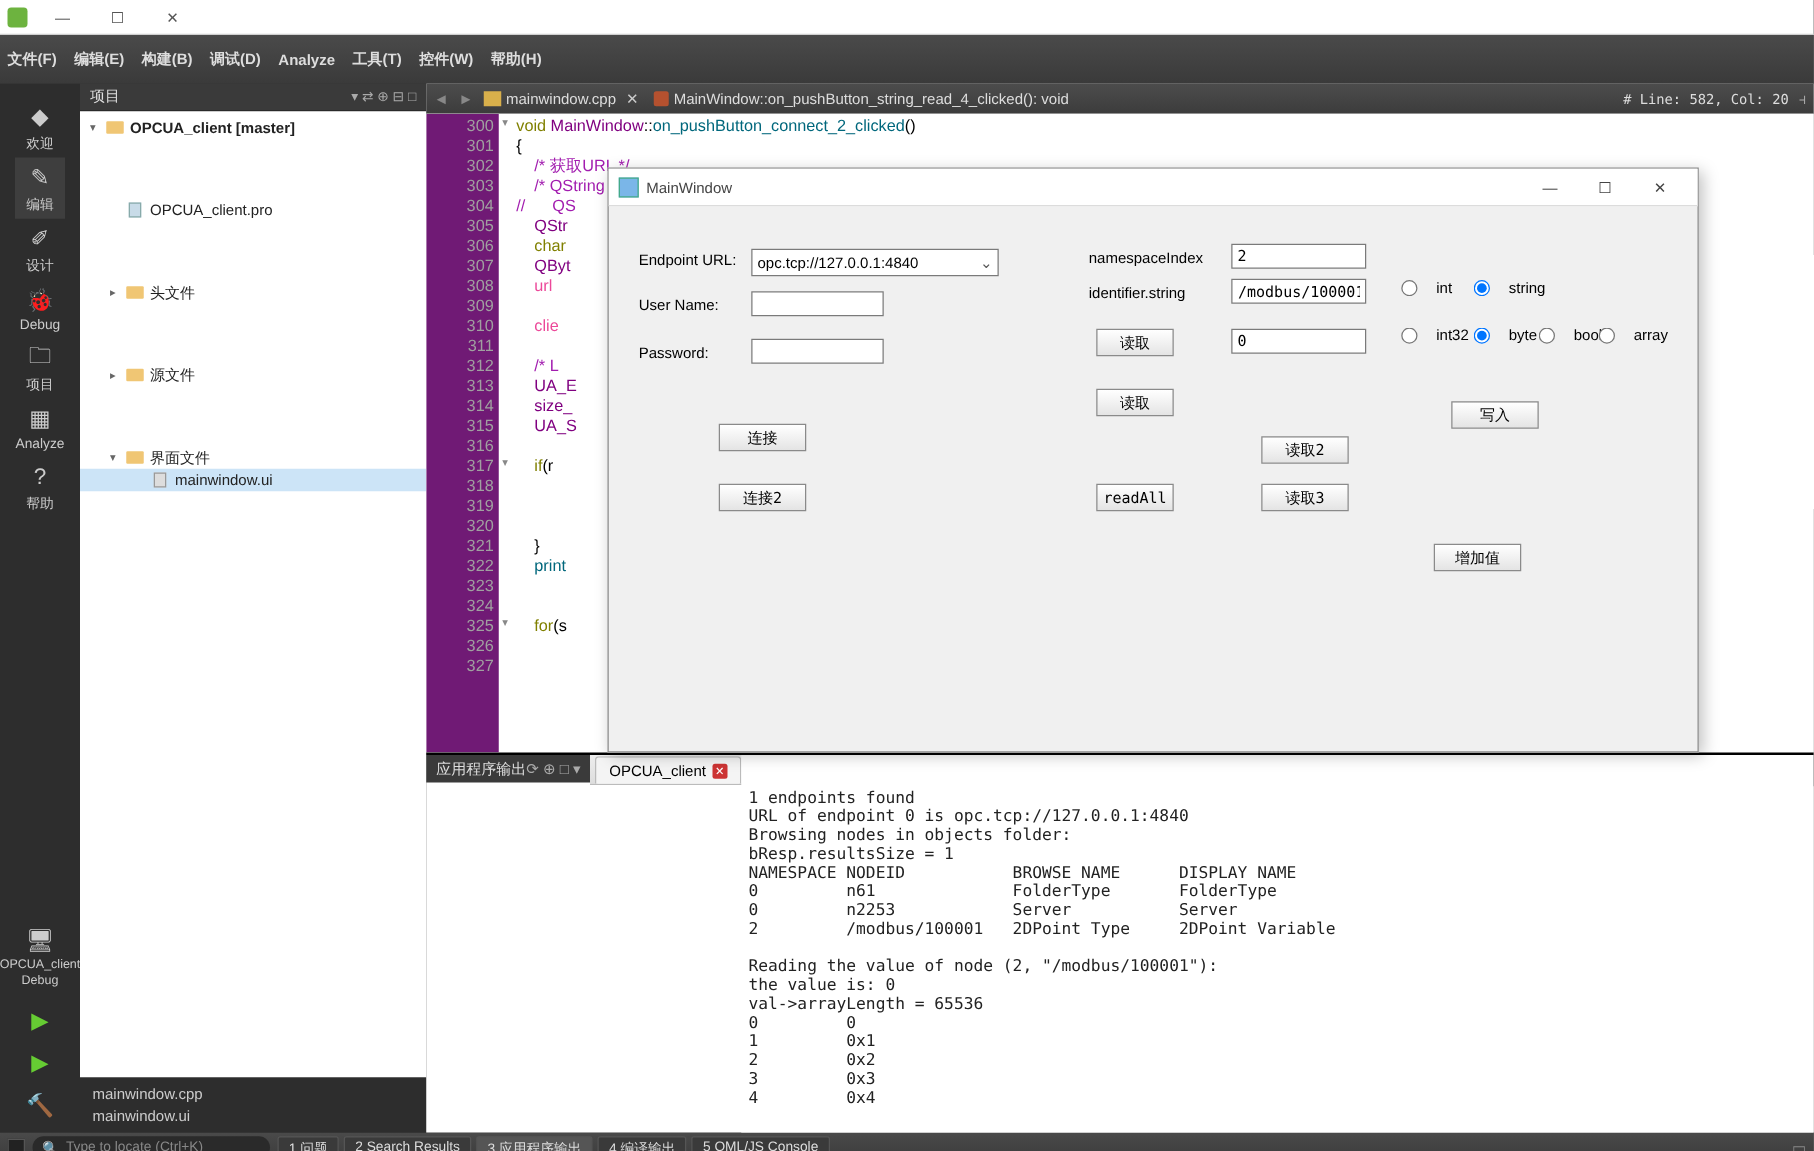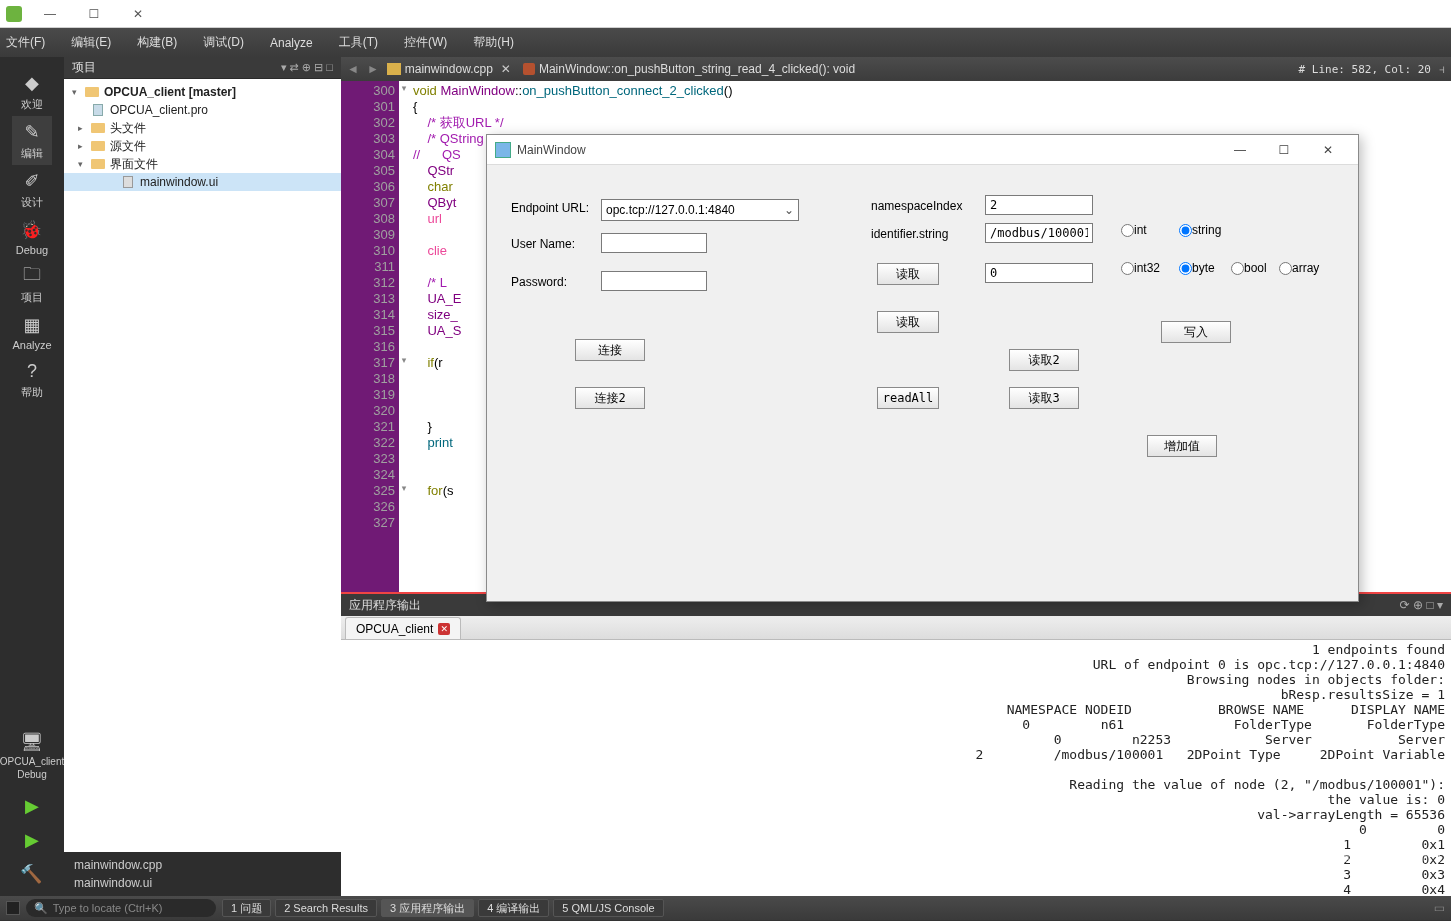--- a/index.html
+++ b/index.html
@@ -2,35 +2,35 @@
 <html><head>
 <meta charset="utf-8">
 <style>
 * { margin: 0; padding: 0; box-sizing: border-box; font-family: "Segoe UI", Tahoma, sans-serif; }
 body { width: 1451px; height: 921px; background: #333; overflow: hidden; position: relative; font-size: 12px; }
 .titlebar { height: 28px; background: #fff; display: flex; align-items: center; padding: 0 6px; border-bottom: 1px solid #d0d0d0; }
 .titlebar .qt-icon { width: 16px; height: 16px; background: #6db33f; border-radius: 3px; margin-right: 6px; }
 .titlebar .title { flex: 1; color: #777; font-size: 12px; }
 .win-btns { display: flex; }
 .win-btn { width: 44px; height: 28px; display: flex; align-items: center; justify-content: center; color: #555; }
-.menubar { height: 29px; background: linear-gradient(#4a4a4a,#3a3a3a); display: flex; align-items: center; padding: 0 6px; color: #ddd; font-size: 12px; gap: 26px; }
+.menubar { height: 39px; background: linear-gradient(#4a4a4a,#3a3a3a); display: flex; align-items: center; padding: 0 6px; color: #ddd; font-size: 12px; gap: 14px; font-weight: bold; }
 .menubar span { cursor: default; }
 .main { display: flex; height: 839px; }
 .left-rail { width: 64px; background: #2d2d2d; display: flex; flex-direction: column; align-items: center; padding-top: 10px; gap: 14px; color: #ccc; font-size: 11px; }
 .rail-item { display: flex; flex-direction: column; align-items: center; gap: 2px; width: 100%; padding: 4px 0; }
 .rail-item.active { background: #3e3e3e; }
 .rail-icon { width: 30px; height: 24px; display: flex; align-items: center; justify-content: center; font-size: 18px; }
 .left-rail-bottom { margin-top: auto; display: flex; flex-direction: column; align-items: center; gap: 10px; padding-bottom: 10px; }
 .side-panel { width: 277px; background: #3a3a3a; display: flex; flex-direction: column; }
 .panel-header { height: 22px; background: #3a3a3a; display: flex; align-items: center; padding: 0 8px; color: #ddd; font-size: 12px; border-bottom: 1px solid #2a2a2a; }
 .panel-header .tools { margin-left: auto; display: flex; gap: 4px; color: #aaa; font-size: 11px; }
 .tree { background: #fff; flex: 1; padding: 4px 0; color: #222; font-size: 12px; overflow: auto; }
 .tree-row { display: flex; align-items: center; height: 18px; padding-left: 4px; }
 .tree-row.sel { background: #cce4f7; }
-.indent0 { padding-left: 8px; } .indent1 { padding-left: 14px; } .indent2 { padding-left: 44px; }
+.indent0 { padding-left: 8px; } .indent1 { padding-left: 24px; margin-top: 48px; } .indent2 { padding-left: 44px; }
 .tree-exp { width: 12px; color: #666; font-size: 9px; }
 .tree-icon { width: 16px; height: 14px; margin-right: 4px; display: flex; align-items: center; justify-content: center; }
 .folder-ico { width: 14px; height: 10px; background: #f0c674; border-radius: 1px; }
 .file-ico { width: 10px; height: 12px; background: #c8dbe8; border: 1px solid #8aa; }
 .ui-ico { width: 10px; height: 12px; background: #ddd; border: 1px solid #999; }
 .tree-label { flex: 1; }
 .bold { font-weight: 600; }
 .open-files { background: #3a3a3a; }
 .open-files .list { background: #2d2d2d; color: #ccc; font-size: 12px; padding: 4px 0; }
 .open-files .row { height: 18px; padding-left: 10px; display: flex; align-items: center; }
@@ -43,46 +43,46 @@
 .toolbar2 .spacer { flex: 1; }
 .toolbar2 .linecol { color: #ddd; font-family: "Consolas", monospace; font-size: 11px; }
 .toolbar2 .x { color: #ccc; }
 .editor { flex: 1; background: #fff; display: flex; font-family: Consolas, monospace; font-size: 13px; overflow: hidden; }
 .gutter { width: 58px; background: #701a75; text-align: right; color: #a0a0a0; padding: 2px 4px 0 0; line-height: 16px; user-select: none; }
 .gutter .ln { height: 16px; }
 .fold-col { width: 10px; padding-top: 2px; }
 .fold-col .mk { height: 16px; font-size: 9px; color: #888; text-align: center; }
 .code { flex: 1; padding: 2px 0 0 4px; line-height: 16px; white-space: pre; overflow: hidden; }
 .kw { color: #808000; } .type { color: #800080; } .cmt { color: #a21caf; } .fn { color: #00677c; } .id { color: #ec4899; }
-.output-pane { height: 304px; display: flex; flex-direction: column; border-top: 2px solid #ef4444; text-align: right; }
+.output-pane { height: 304px; display: flex; flex-direction: row; border-top: 2px solid #000000; }
 .out-title { height: 22px; background: #3a3a3a; color: #ddd; display: flex; align-items: center; padding: 0 8px; font-size: 12px; }
 .out-title .tools { margin-left: auto; display: flex; gap: 4px; color: #aaa; }
 .out-tabs { height: 24px; background: linear-gradient(#eee,#ddd); border-bottom: 1px solid #bbb; display: flex; align-items: flex-end; padding-left: 4px; }
 .out-tab { height: 22px; padding: 2px 10px; background: #f4f4f4; border: 1px solid #bbb; border-bottom: none; border-radius: 3px 3px 0 0; display: flex; align-items: center; gap: 5px; font-size: 12px; }
 .out-tab .close-x { width: 12px; height: 12px; background: #c33; color: #fff; font-size: 9px; display: flex; align-items: center; justify-content: center; border-radius: 2px; }
-.out-text { flex: 1; background: #fff; color: #222; font-family: Consolas, monospace; font-size: 13px; line-height: 15px; padding: 2px 6px; white-space: pre; overflow: hidden; }
+.out-text { flex: 1; background: #fff; color: #222; font-family: Consolas, monospace; font-size: 13px; line-height: 15px; padding: 2px 6px; white-space: pre; overflow: hidden; margin-top: 25px; }
 .statusbar { height: 24px; background: linear-gradient(#4a4a4a,#3a3a3a); display: flex; align-items: center; padding: 0 6px; gap: 6px; color: #ddd; font-size: 12px; }
 .statusbar .locator { flex: 0 0 190px; height: 18px; background: #2a2a2a; border-radius: 9px; display: flex; align-items: center; padding: 0 8px; color: #888; font-size: 11px; gap: 5px; }
 .statusbar .tab-btn { height: 18px; padding: 0 8px; background: #3a3a3a; border: 1px solid #555; border-radius: 2px; display: flex; align-items: center; font-size: 11px; }
 .statusbar .tab-btn.active { background: #555; }
 .statusbar .right { margin-left: auto; }
 .statusbar .sq { width: 14px; height: 14px; background: #222; border: 1px solid #555; }
 
 .dialog { position: absolute; left: 486px; top: 134px; width: 873px; height: 468px; background: #f0f0f0; border: 1px solid #8a8a8a; box-shadow: 3px 3px 12px rgba(0,0,0,.25); font-size: 12px; }
 .dlg-title { height: 30px; background: #fff; display: flex; align-items: center; padding: 0 8px; border-bottom: 1px solid #dcdcdc; }
 .dlg-title .ico { width: 16px; height: 16px; background: #7ab6e8; border: 1px solid #4a8; margin-right: 6px; }
 .dlg-title .txt { flex: 1; color: #444; }
 .dlg-title .wbtn { width: 44px; height: 28px; display: flex; align-items: center; justify-content: center; color: #444; }
 .dlg-body { position: relative; width: 100%; height: calc(100% - 30px); font-family: Consolas, monospace; }
 .dlg-body label { position: absolute; font-size: 12px; color: #000; }
 .dlg-body input[type=text] { position: absolute; height: 20px; border: 1px solid #7a7a7a; background: #fff; padding: 0 4px; font-family: inherit; font-size: 12px; }
 .dlg-body button { position: absolute; height: 22px; background: linear-gradient(#fff,#e4e4e4); border: 1px solid #8a8a8a; font-size: 12px; font-family: inherit; cursor: default; }
 .dlg-body .combo { position: absolute; height: 22px; border: 1px solid #7a7a7a; background: #fff; display: flex; align-items: center; padding: 0 4px; font-size: 12px; }
 .dlg-body .combo::after { content: "⌄"; margin-left: auto; color: #555; font-size: 12px; }
-.dlg-body .radio { position: absolute; display: flex; align-items: center; gap: 0; font-size: 12px; }
+.dlg-body .radio { position: absolute; display: flex; align-items: center; gap: 15px; font-size: 12px; }
 .dlg-body .radio input { margin: 0; }
 .watermark { position: absolute; right: 10px; bottom: 56px; color: rgba(255,255,255,.5); font-size: 13px; pointer-events: none; }
 </style>
 </head>
 <body>
 
 <div class="titlebar">
   <div class="qt-icon"></div>
   <div class="win-btns">
     <div class="win-btn">—</div>

